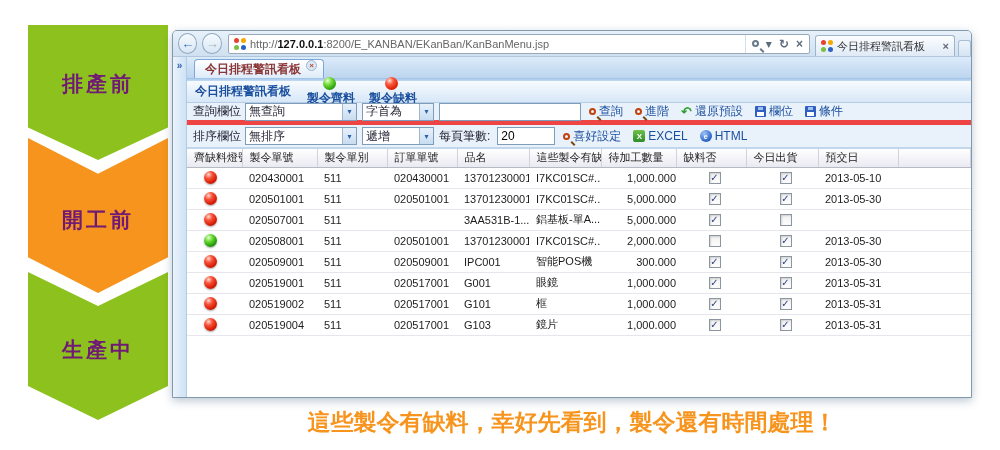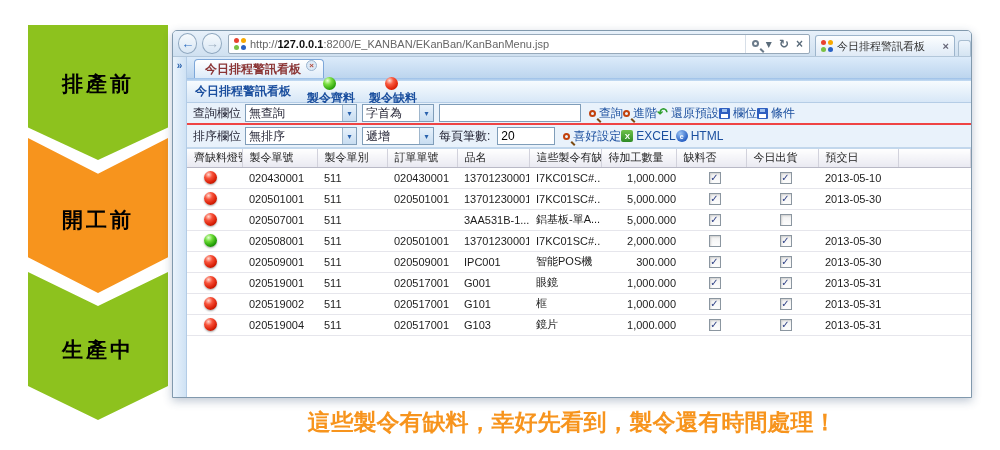--- a/index.html
+++ b/index.html
@@ -1,20 +1,20 @@
 <!DOCTYPE html>
 <html><head>
 <meta charset="utf-8">
 <style>
   * { margin:0; padding:0; box-sizing:border-box; }
   html,body { width:1000px; height:450px; background:#fff; overflow:hidden;
               font-family:"Liberation Sans","DejaVu Sans",sans-serif; }
   .stage-stack { position:absolute; left:28px; top:25px; width:140px; height:398px; }
   .chevron { position:absolute; left:0; width:140px; display:flex; align-items:center; justify-content:center; }
-  .chevron .stage-label { color:#000000; font-size:21px; font-weight:bold; letter-spacing:3px;margin-top:8px; }
+  .chevron .stage-label { color:#701a75; font-size:21px; font-weight:bold; letter-spacing:3px;margin-top:8px; }
   .chevron.first  { top:0;    height:135px; clip-path:polygon(0 0,100% 0,100% 76%,50% 100%,0 76%); padding-bottom:26px; }
   .chevron.second { top:113px; height:155px; clip-path:polygon(0 0,50% 23%,100% 0,100% 77%,50% 100%,0 77%); }
   .chevron.third  { top:247px; height:148px; clip-path:polygon(0 0,50% 23%,100% 0,100% 77%,50% 100%,0 77%); }
 
   
   .browser { position:absolute; left:172px; top:30px; width:800px; height:368px;
              border:1px solid #8199ad; border-radius:5px 5px 0 0;
              box-shadow:0 3px 10px rgba(40,70,110,.30); background:#d7e6f5; }
   .chrome { position:relative; height:26px; background:linear-gradient(#e8f1fa,#cfe0f0);
             border-bottom:1px solid #b3c7da; border-radius:4px 4px 0 0; display:flex; align-items:center; }
@@ -55,33 +55,33 @@
                display:flex; align-items:center; justify-content:center; }
   .tabs-sep { height:3px; background:linear-gradient(#9cc0e8,#c6dcf2); }
   .app-toolbar { height:22px; background:linear-gradient(#f7fbfe,#d7e7f7); border-bottom:1px solid #b5cde6;
                  display:flex; align-items:center; padding-left:8px; font-size:12px; }
   .app-toolbar .title { color:#1a4e9e; font-weight:bold; margin-right:16px; }
   .legend-item { display:flex; align-items:center; margin-right:14px; color:#1a4e9e; font-weight:bold;flex-direction:column; }
   .ball { width:13px; height:13px; border-radius:50%; margin-right:3px; }
   .ball-green { background:radial-gradient(circle at 35% 28%, #eaffd8 0%, #7be042 30%, #2ca30b 70%, #14660a 100%); }
   .ball-red   { background:radial-gradient(circle at 35% 28%, #ffe3da 0%, #fa5c42 30%, #dd2005 70%, #8d1200 100%); }
   .query { background:#e9f2fb; border-bottom:1px solid #c2d7ec; font-size:12px; color:#223; }
-  .qrow { height:22px; display:flex; align-items:center; padding-left:6px; border-bottom:2px solid #ef4444; }
+  .qrow { height:22px; display:flex; align-items:center; padding-left:6px; border-bottom:5px solid #ef4444; }
   .qrow:last-child { border-bottom:none; }
   .qlabel { margin-right:4px; }
   .select { height:18px; background:#fff; border:1px solid #7f9db9; display:flex; align-items:center; margin-right:5px; }
   .select .val { flex:1; padding-left:3px; white-space:nowrap; overflow:hidden; }
   .select .arrow { width:14px; height:100%; background:linear-gradient(#e7f1fb,#c8ddf1); border-left:1px solid #9fb6cc;
                    color:#2a62ad; font-size:8px; display:flex; align-items:center; justify-content:center; }
   .sel-field { width:112px; } .sel-op { width:72px; }
   .tbox { height:18px; border:1px solid #7f9db9; background:#fff; font-size:12px; padding:0 3px;
           font-family:"Liberation Sans","DejaVu Sans",sans-serif; }
   .tbox.keyword { width:142px; margin-right:8px; }
   .tbox.pagesize { width:58px; text-align:left; margin:0 8px 0 3px; }
-  .qbtn { display:flex; align-items:center; gap:3px; color:#1a4e9e; white-space:nowrap; }
+  .qbtn { display:flex; align-items:center; gap:3px; color:#1a4e9e; margin-right:12px; white-space:nowrap; }
   .mag-o { width:7px; height:7px; border:2px solid #c2410c; border-radius:50%; position:relative; display:inline-block; }
   .mag-o::after { content:""; position:absolute; width:2px; height:5px; background:#7a4a12; transform:rotate(-45deg); left:7px; top:6px; }
   .icon-undo { color:#2d9e2d; font-size:13px; font-weight:bold; line-height:10px; }
   .icon-disk { width:11px; height:11px; background:#2f5fc0; border-radius:1px; position:relative; display:inline-block; }
   .icon-disk::after { content:""; position:absolute; left:2px; right:2px; bottom:1px; height:4px; background:#fff; }
   .icon-disk::before { content:""; position:absolute; left:3px; right:3px; top:1px; height:3px; background:#9fc1ef; }
   .icon-excel { width:12px; height:12px; background:linear-gradient(#6fc24a,#2e8b26); border-radius:2px; color:#fff;
                 font-size:8px; font-weight:bold; display:inline-flex; align-items:center; justify-content:center; }
   .icon-html { width:12px; height:12px; background:radial-gradient(circle at 35% 30%, #9cc4f5, #2a62c4 70%); border-radius:50%;
                color:#fff; font-size:7px; font-weight:bold; display:inline-flex; align-items:center; justify-content:center; }

